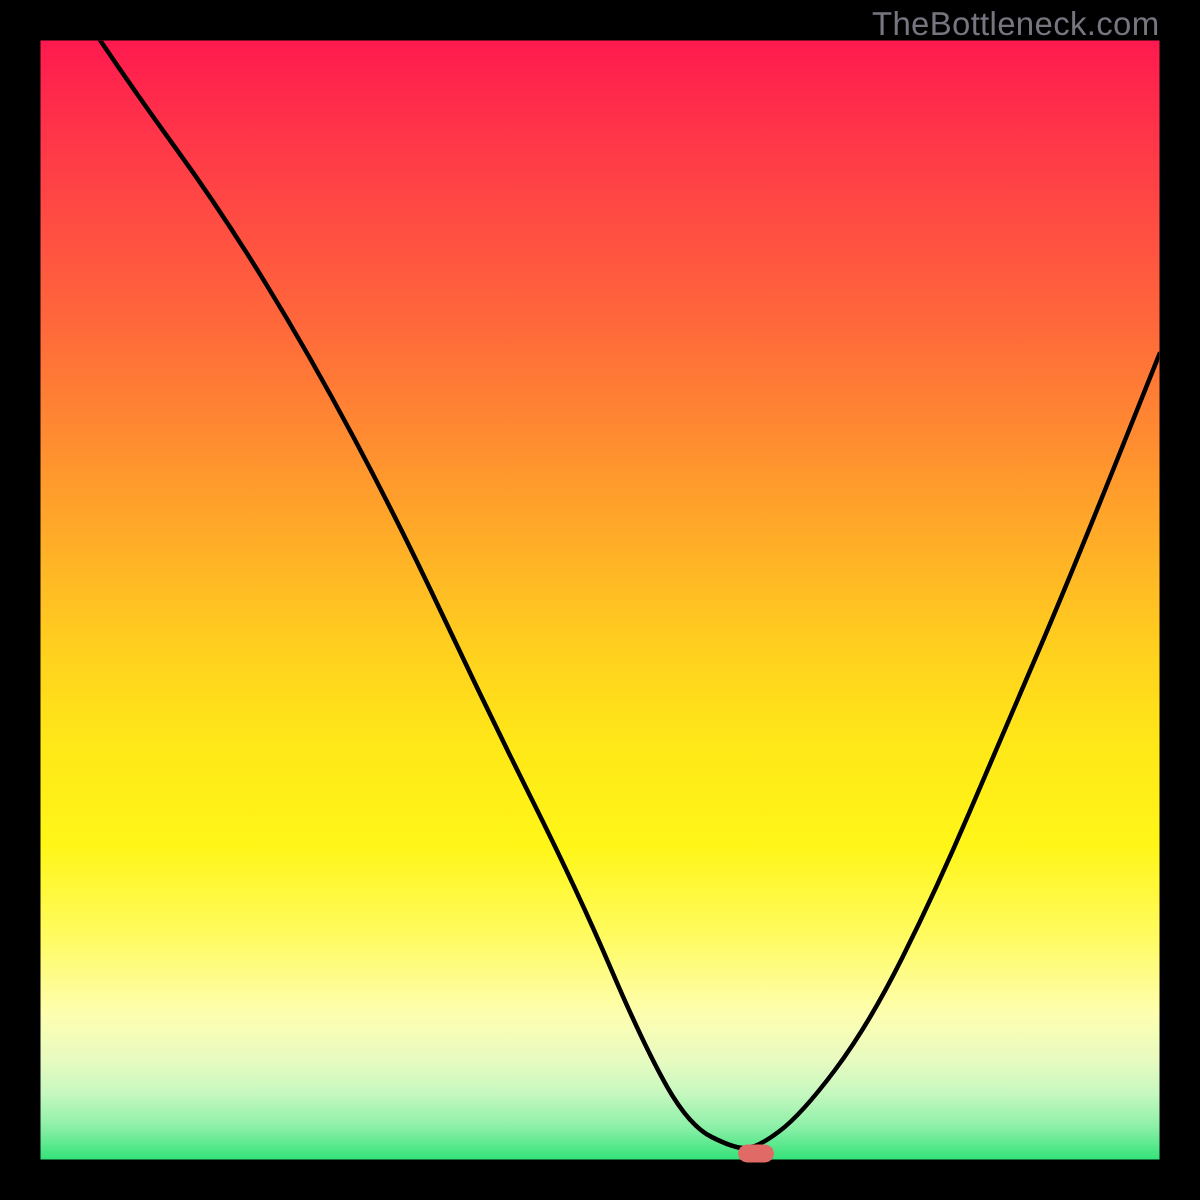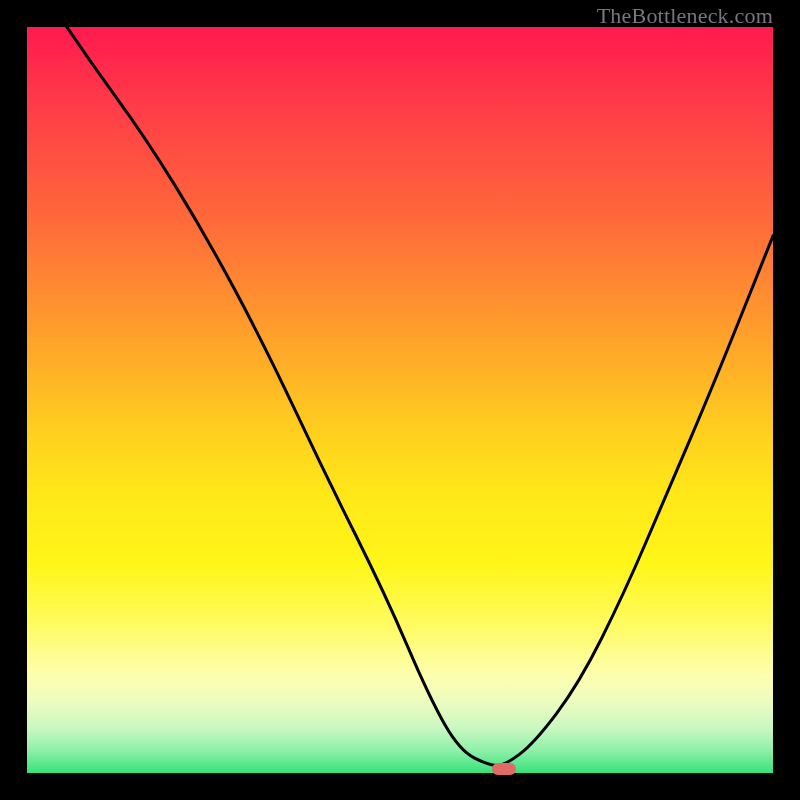--- a/index.html
+++ b/index.html
@@ -9,21 +9,20 @@
     height: 800px;
     background: #000;
     font-family: Arial, Helvetica, sans-serif;
     overflow: hidden;
   }
   .frame {
     position: relative;
     width: 800px;
     height: 800px;
     background: #000;
-    font-family: Liberation Serif, serif;
   }
   .plot {
     position: absolute;
     left: 27px;
     top: 27px;
     width: 746px;
     height: 746px;
     background: linear-gradient(
       to bottom,
       #ff1a4f 0%,

